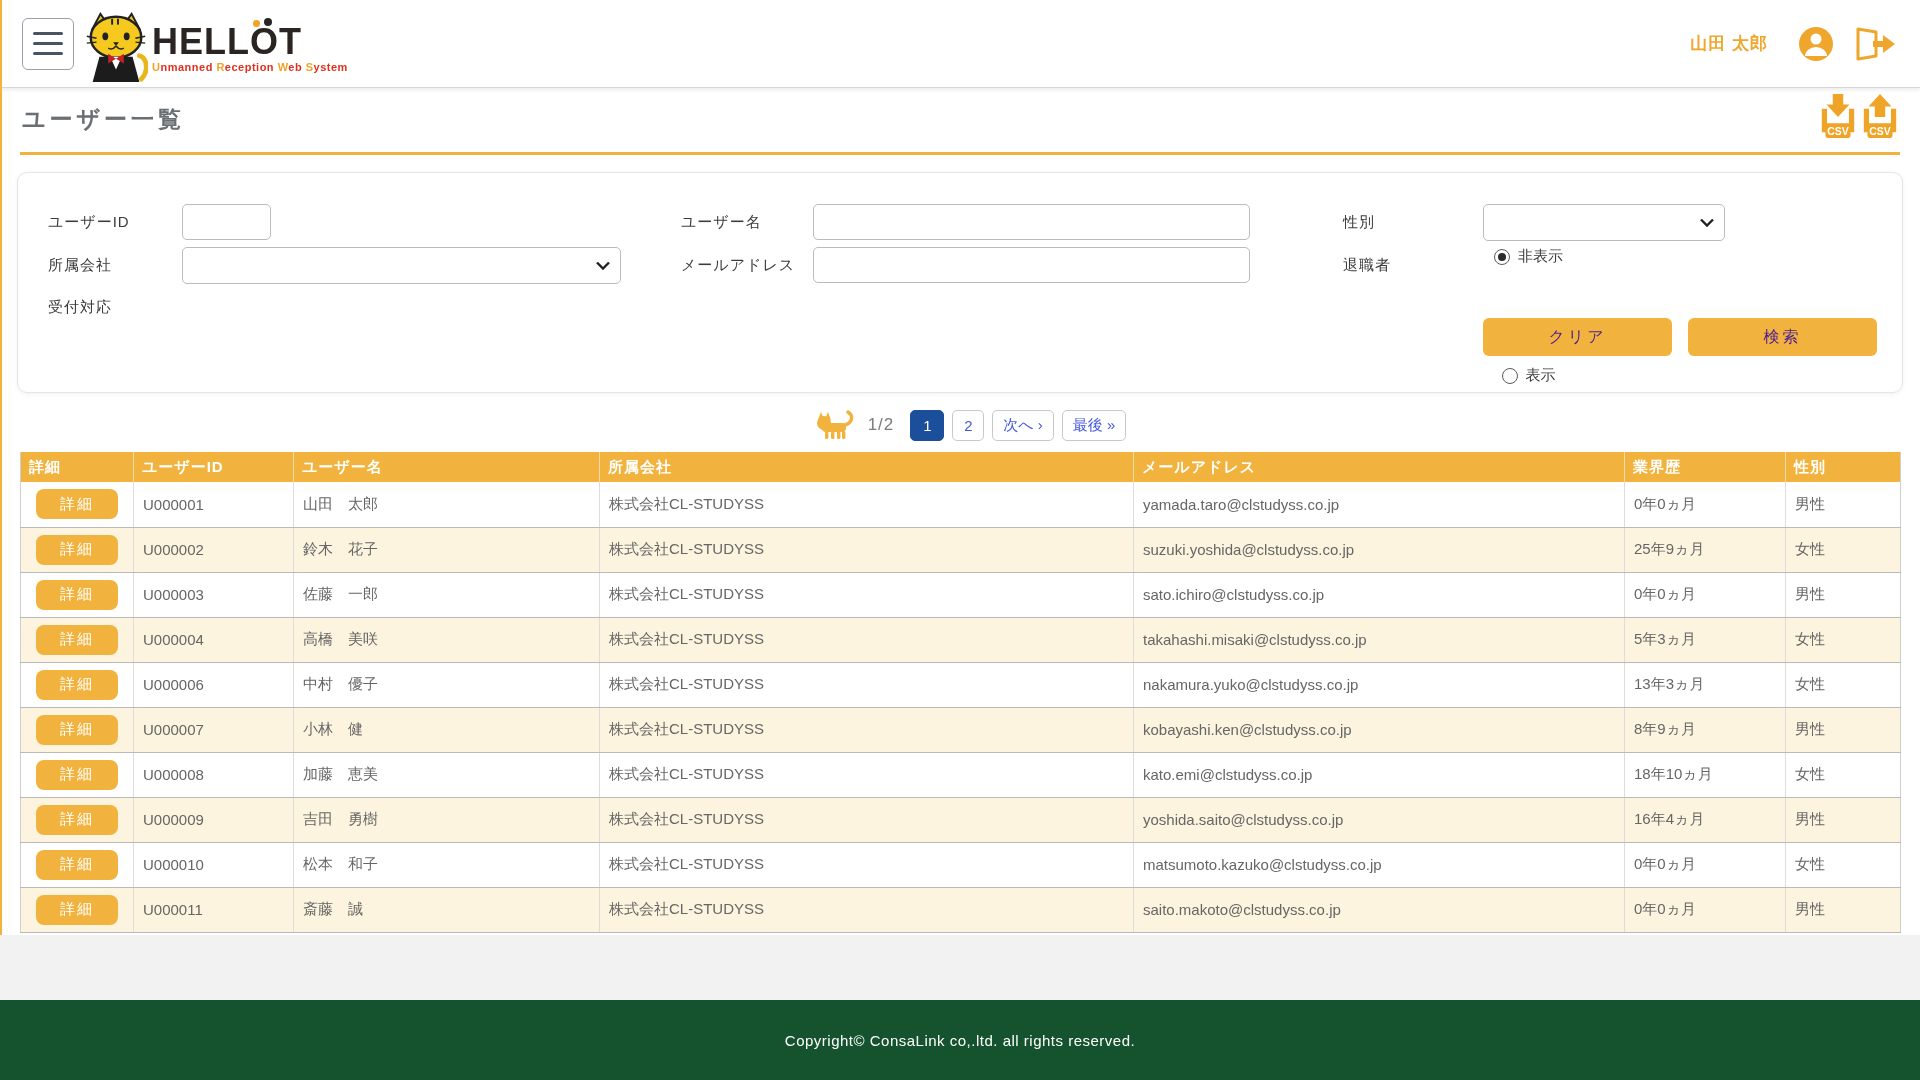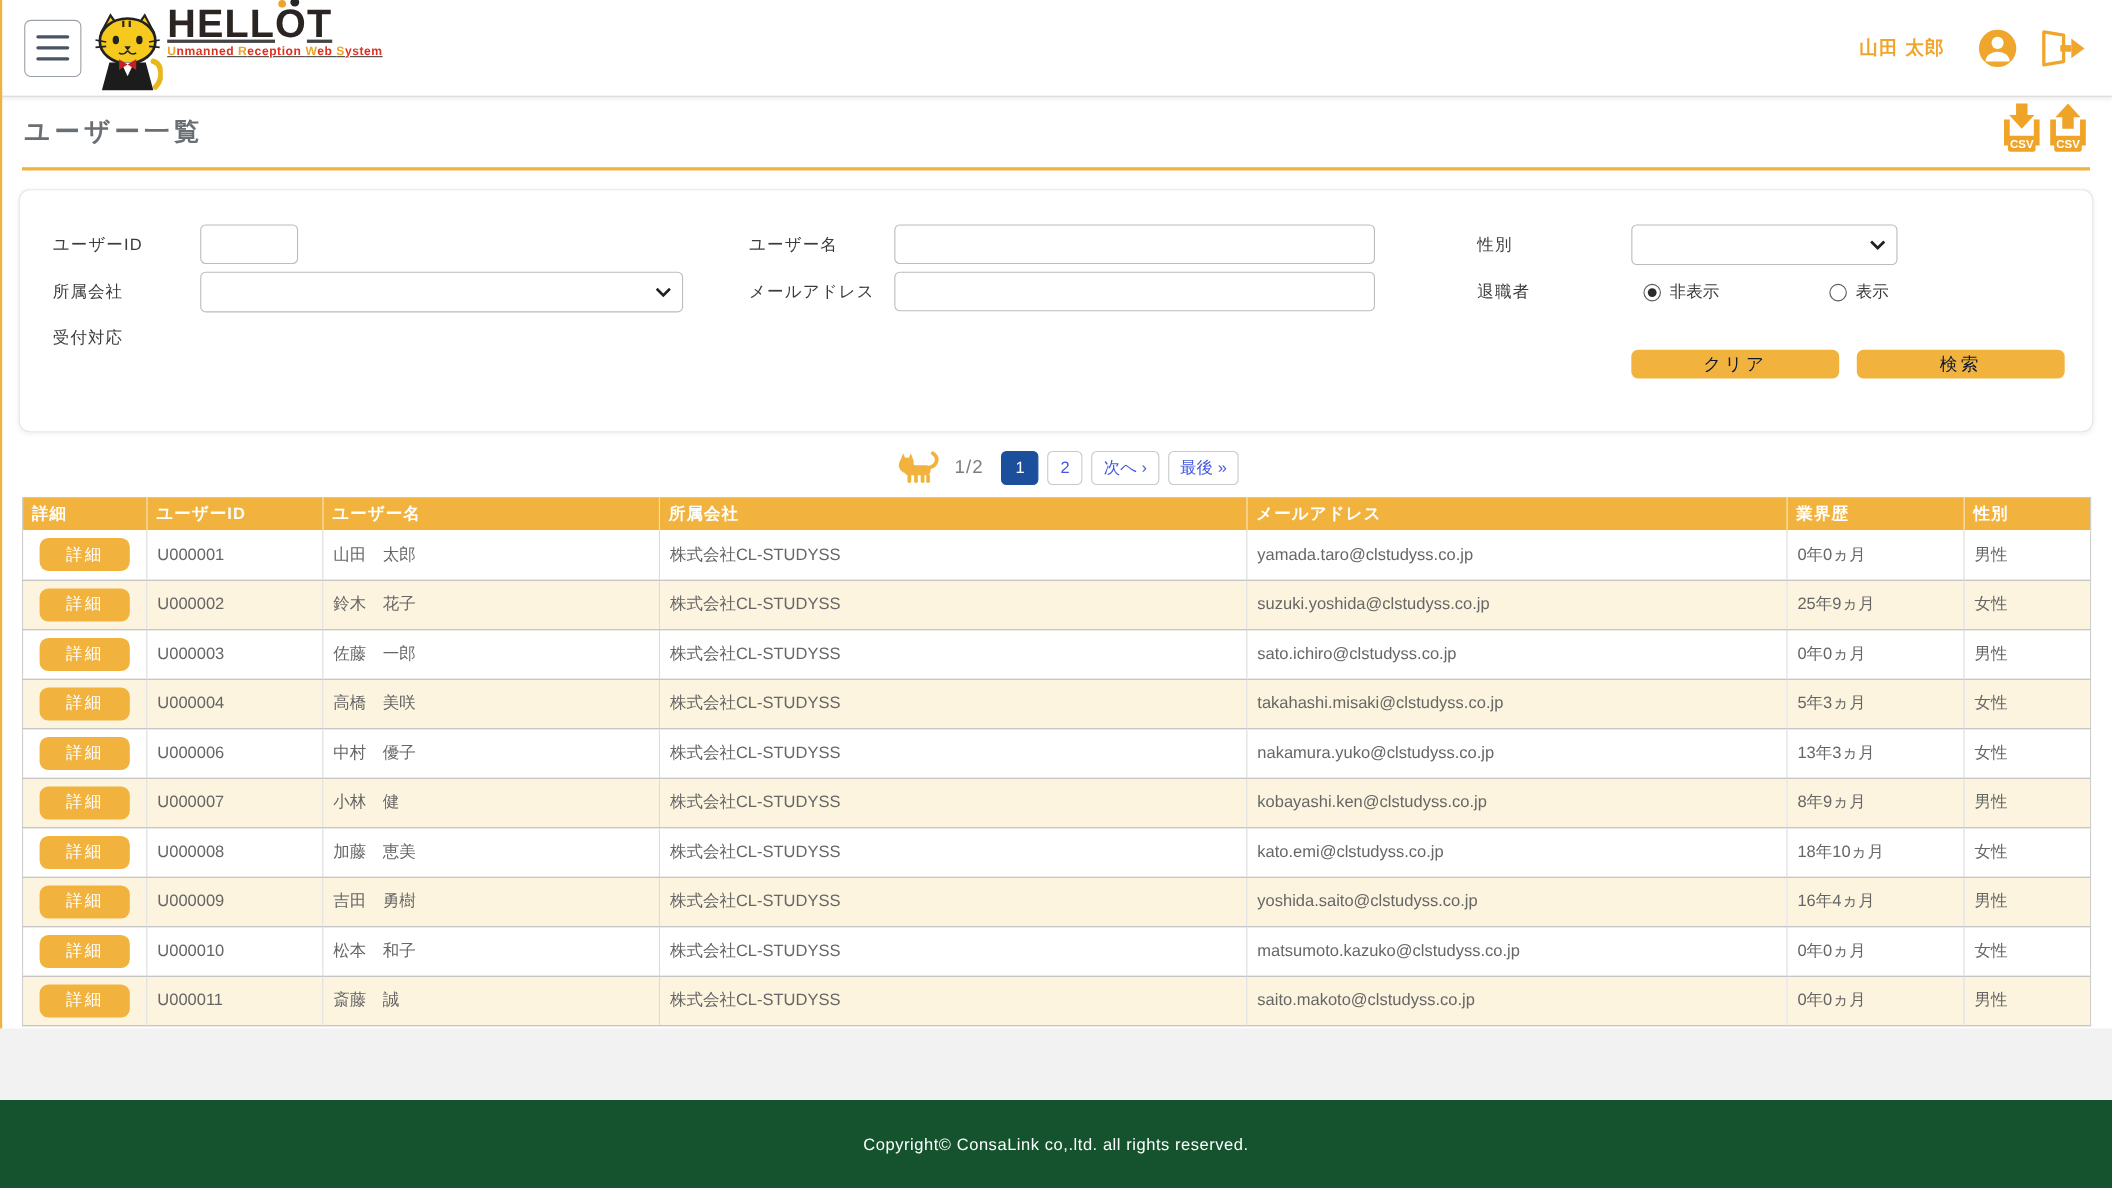--- a/index.html
+++ b/index.html
@@ -9,21 +9,21 @@
 
   
   .left-strip { position:absolute; left:0; top:0; width:2px; height:935px; background:#F2B33E; z-index:40; }
 
   
   .app-header { display:flex; align-items:center; height:88px; padding:0 22px;
     background:#fff; border-bottom:1px solid #d6d6d6; box-shadow:0 2px 4px rgba(0,0,0,.08); position:relative; z-index:30; }
   .hamburger { width:52px; height:52px; border:1px solid #9aa0a8; border-radius:6px; background:#fff;
     display:flex; flex-direction:column; justify-content:center; gap:7px; align-items:center; cursor:pointer; }
   .hamburger span { display:block; width:30px; height:3px; background:#4a5361; border-radius:2px; }
-  .logo-wrap { display:flex; align-items:flex-start; margin-left:10px;text-decoration:underline; }
+  .logo-wrap { display:flex; align-items:flex-end; margin-left:10px; }
   .logo-cat { width:64px; height:72px; margin-top:6px; }
   .logotype { margin-left:4px; padding-bottom:10px; }
   .brand-name { font-size:36px; font-weight:800; letter-spacing:1px; color:#2a2522; line-height:34px; }
   .brand-name .o-wrap { position:relative; display:inline-block; }
   .brand-name .o-wrap::before { content:""; position:absolute; width:7px; height:7px; border-radius:50%; background:#F0A427; top:-5px; left:3px; }
   .brand-name .o-wrap::after  { content:""; position:absolute; width:8px; height:8px; border-radius:50%; background:#262626; top:-7px; left:14px; }
   .brand-tagline { font-size:11px; font-weight:bold; color:#E0301E; letter-spacing:.5px; margin-top:2px; }
   .brand-tagline .cap { color:#F0A427; }
   .header-spacer { flex:1; }
   .user-name { color:#F0A62C; font-weight:bold; font-size:17px; letter-spacing:1px; margin-right:24px; }
@@ -41,27 +41,27 @@
   
   .filter-card { position:relative; margin:17px 17px 0 17px; width:1886px; height:221px;
     background:#fff; border:1px solid #e6e6e6; border-radius:10px; box-shadow:0 1px 5px rgba(0,0,0,.06); }
   .f-label { position:absolute; display:flex; align-items:center; height:37px;
     font-size:15px; color:#3b3b3b; letter-spacing:1px; }
   .f-input { position:absolute; height:36px; border:1px solid #bcbcbc; border-radius:5px;
     background:#fff; font-size:15px; padding:0 8px; color:#333; outline:none; }
   .f-select { position:absolute; height:37px; border:1px solid #bcbcbc; border-radius:5px;
     background:#fff; cursor:pointer; }
   .f-select svg { position:absolute; right:10px; top:50%; transform:translateY(-50%); }
-  .radio-group { position:absolute; display:flex; align-items:center; height:37px; gap:135px; }
+  .radio-group { position:absolute; display:flex; align-items:center; height:37px; gap:135px;flex-direction:column; }
   .radio-item { display:inline-flex; align-items:center; gap:8px; font-size:15px; color:#3b3b3b; cursor:pointer; }
   .radio-circle { width:16px; height:16px; border:1.5px solid #5a5a5a; border-radius:50%;
     display:inline-flex; align-items:center; justify-content:center; background:#fff; }
   .radio-item.checked .radio-circle::after { content:""; width:8px; height:8px; border-radius:50%; background:#2b2b2b; }
-  .form-btn { position:absolute; width:189px; height:26px; border:none; border-radius:6px;
-    background:#F2B33E; color:#0f172a; font-size:16px; letter-spacing:3px; cursor:pointer;
+  .form-btn { position:absolute; width:189px; height:38px; border:none; border-radius:6px;
+    background:#F2B33E; color:#4c1d95; font-size:16px; letter-spacing:3px; cursor:pointer;
     font-family:Liberation Sans, sans-serif; }
 
   
   .p-lbl-userid   { left:30px;  top:31px; }
   .p-in-userid    { left:164px; top:31px; width:89px; }
   .p-lbl-company  { left:30px;  top:74px; }
   .p-sel-company  { left:164px; top:74px; width:439px; }
   .p-lbl-reception{ left:30px;  top:116px; }
   .p-rad-reception{ left:180px; top:116px; }
   .p-lbl-username { left:663px; top:31px; }

